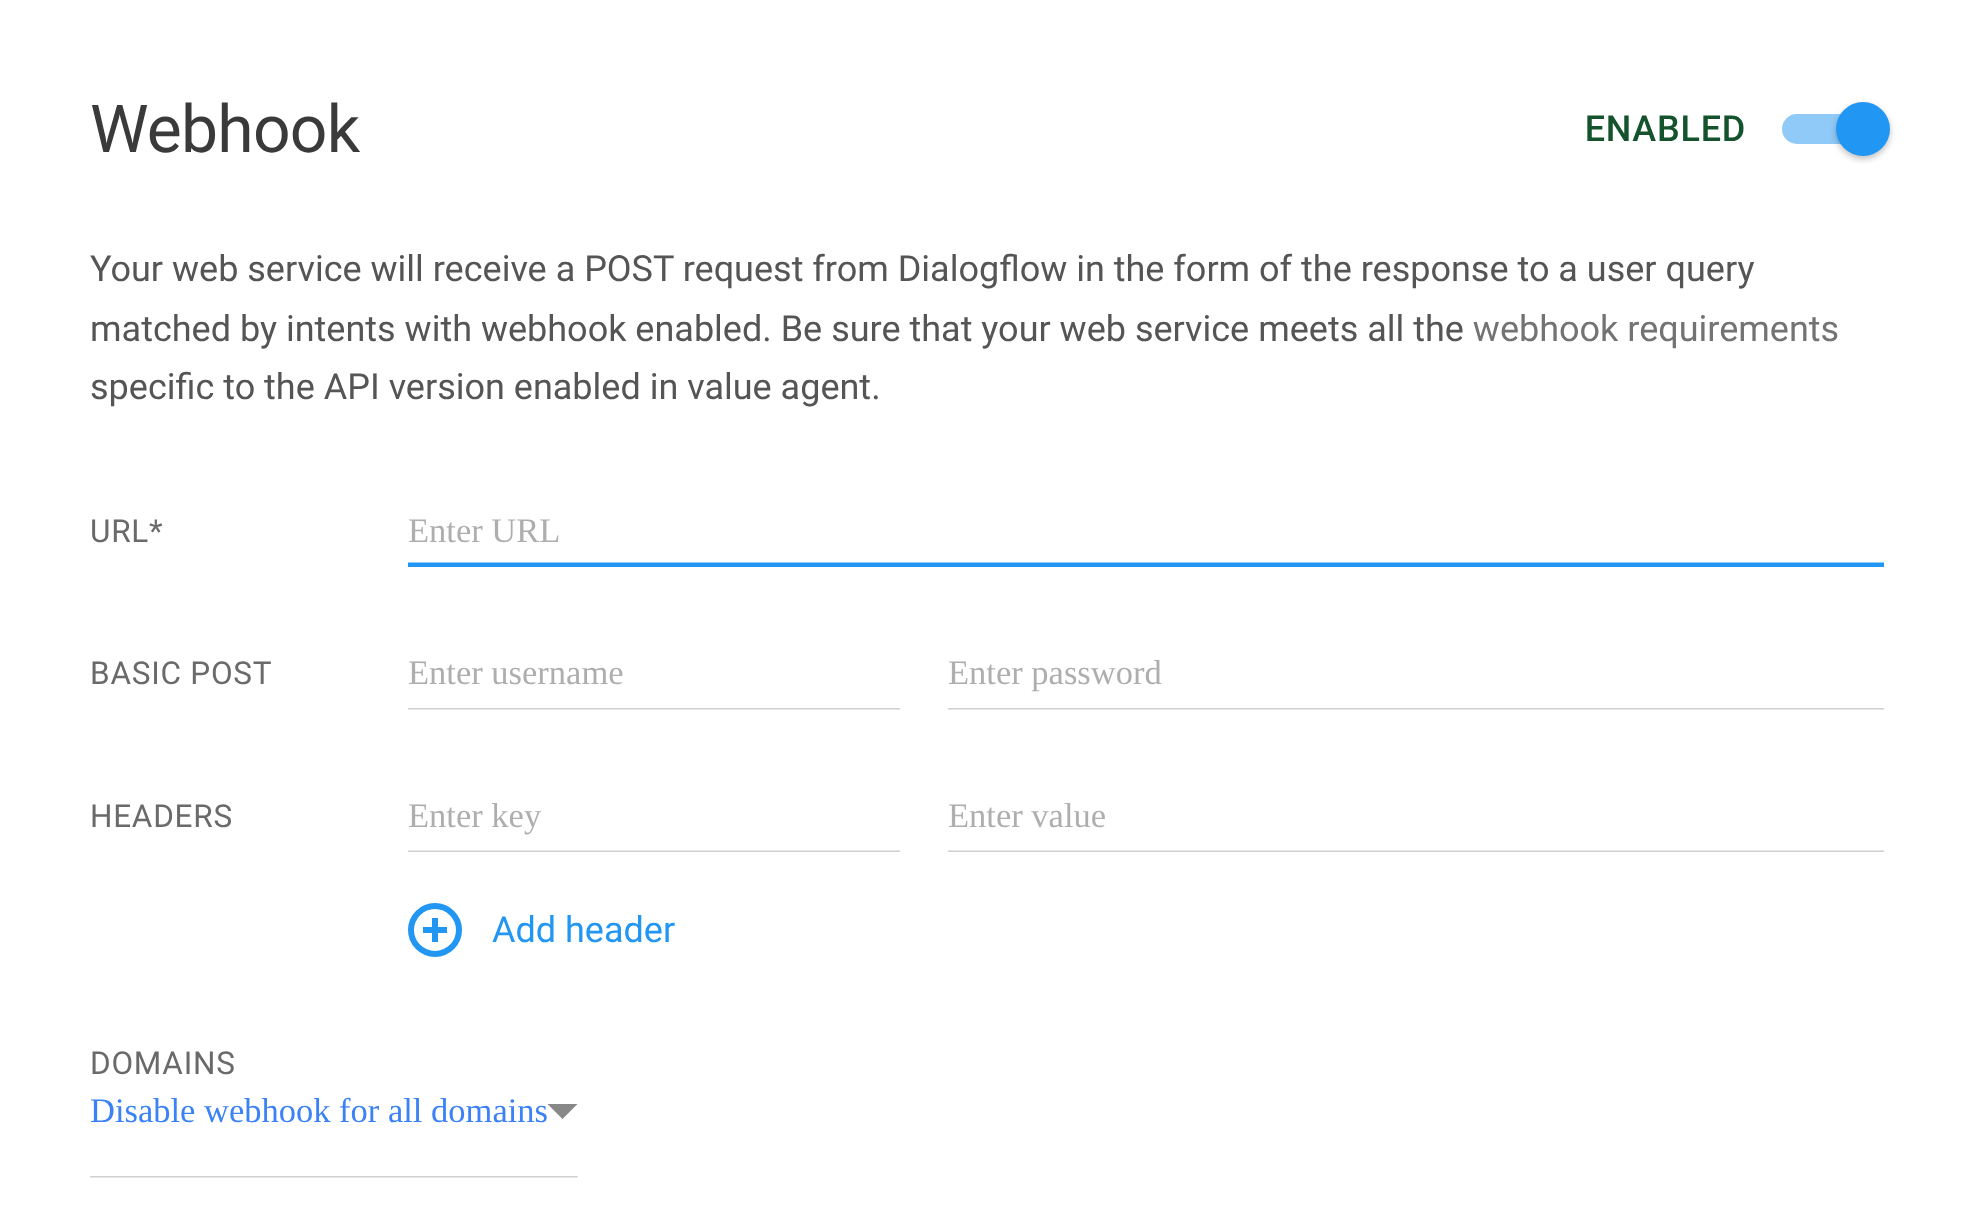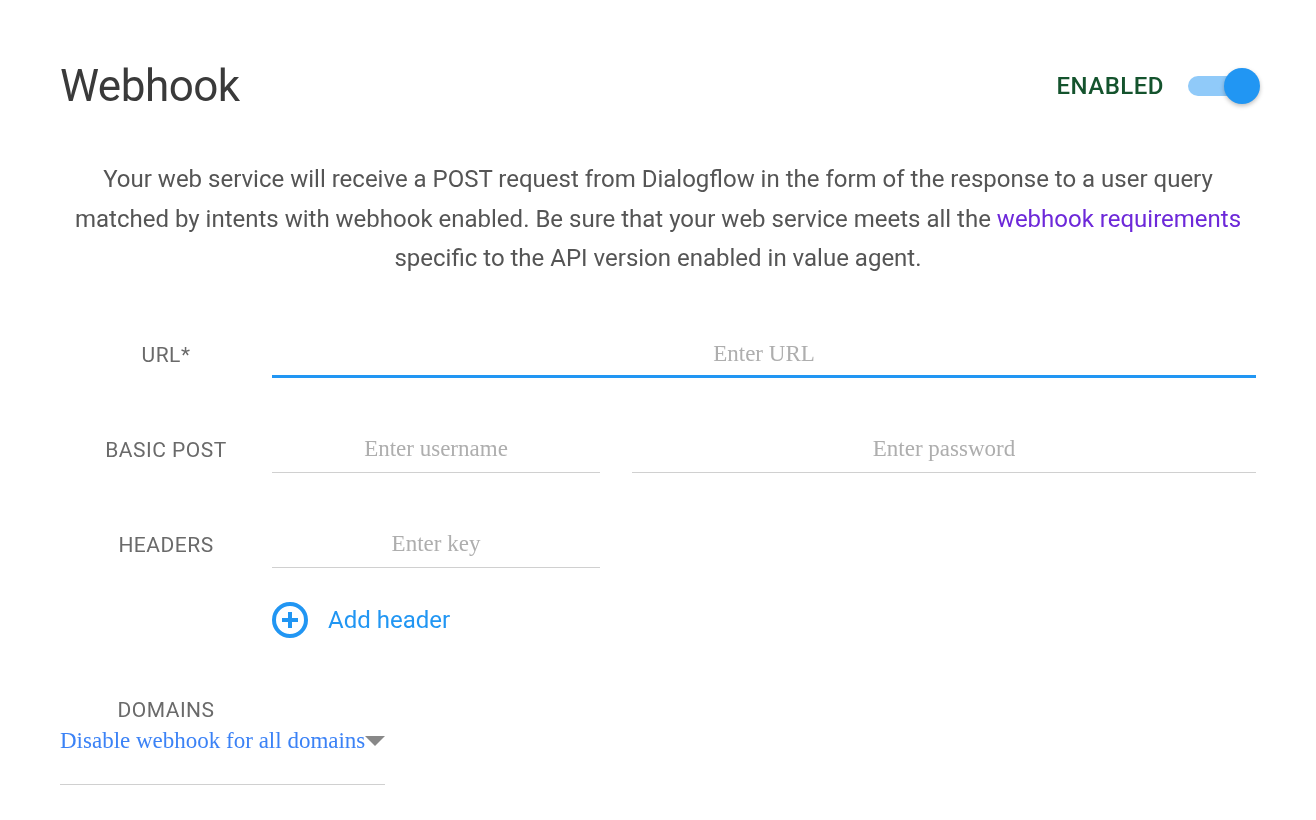--- a/index.html
+++ b/index.html
@@ -1,15 +1,15 @@
 <!DOCTYPE html>
 <html><head>
   <meta charset="utf-8">
   <style>
-    * { box-sizing: border-box; margin: 0; padding: 0; text-align: center; }
+    * { box-sizing: border-box; margin: 0; padding: 0; }
     body {
       font-family: -apple-system, BlinkMacSystemFont, "Segoe UI", Roboto, "Helvetica Neue", Arial, sans-serif;
       background: #fff;
       color: #444;
       padding: 60px;
       width: 1316px;
     }
     .header-row {
       display: flex;
       justify-content: space-between;
@@ -58,21 +58,21 @@
       border-radius: 50%;
       box-shadow: 0 2px 4px rgba(0,0,0,0.25);
     }
     .description {
       font-size: 24px;
       line-height: 1.65;
       color: #555;
       margin-bottom: 56px;
     }
     .description .link {
-      color: #6d28d9;
+      color: #737373;
       cursor: pointer;
     }
     .form-row {
       display: flex;
       align-items: flex-start;
       margin-bottom: 52px;
     }
     .form-label {
       width: 212px;
       flex-shrink: 0;
@@ -212,20 +212,23 @@
   </div>
 </div>
 
 <div class="form-row">
   <div class="form-label">HEADERS</div>
   <div class="headers-block">
     <div class="row-fields">
       <div class="input-wrap half-b">
         <input type="text" class="text-field" placeholder="Enter key" style="">
       </div>
+      <div class="input-wrap half-c">
+        <input type="text" class="text-field" placeholder="Enter value" style="">
+      </div>
     </div>
     <div class="add-header-row">
       <span class="plus-icon"></span>
       <span class="add-header-label">Add header</span>
     </div>
   </div>
 </div>
 
 <div class="select-row">
   <div class="form-label">DOMAINS</div>

